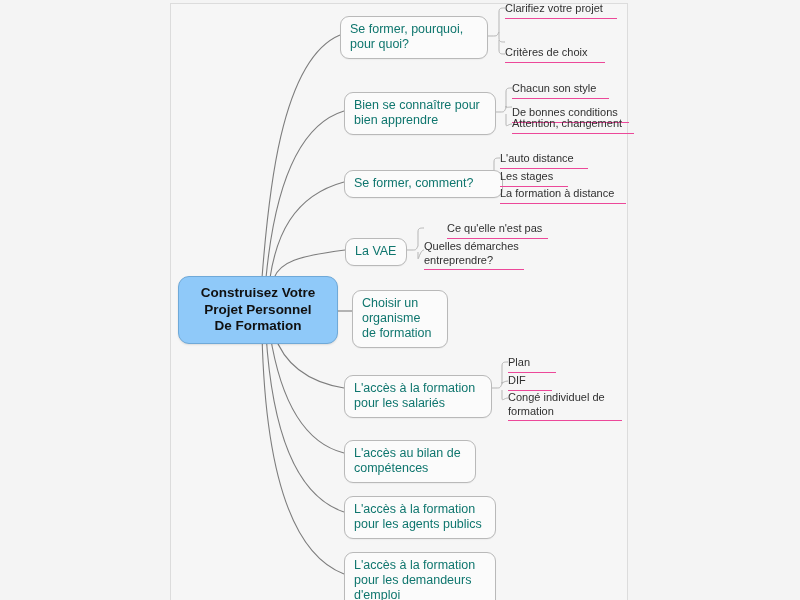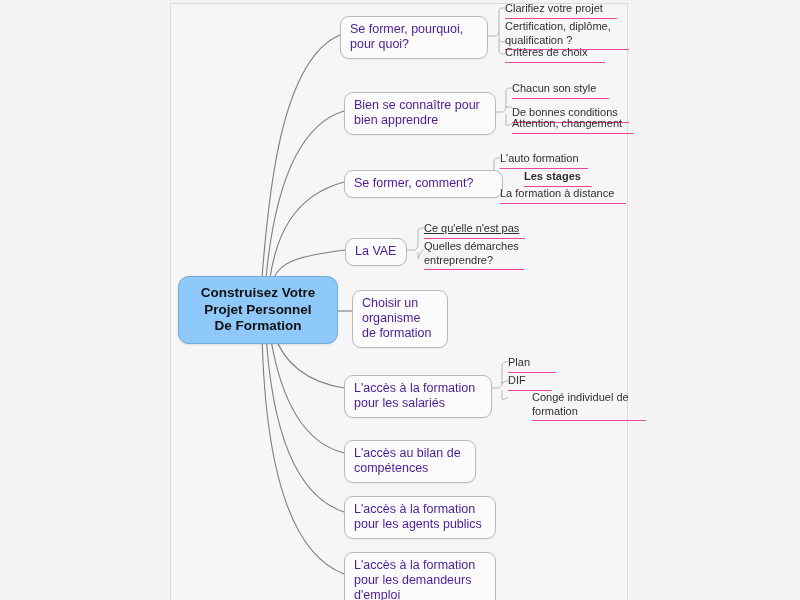--- a/index.html
+++ b/index.html
@@ -41,21 +41,21 @@
     pointer-events: none;
   }
 
   
   .node {
     position: absolute;
     box-sizing: border-box;
     background: #fbfbfb;
     border: 1px solid #b9b9b9;
     border-radius: 9px;
-    color: #4c1d95;
+    color: #0f766e;
     font-size: 12.5px;
     line-height: 15px;
     padding: 5px 9px 6px 9px;
     white-space: pre-line;
     box-shadow: 0 1px 1px rgba(0,0,0,0.04);
   }
 
   .root-node {
     position: absolute;
     box-sizing: border-box;
@@ -161,34 +161,32 @@
 compétences</div>
 
   <div class="node" style="left:344px; top:496px; width:152px;">L'accès à la formation
 pour les agents publics</div>
 
   <div class="node" style="left:344px; top:552px; width:152px;">L'accès à la formation
 pour les demandeurs
 d'emploi</div>
 
   <div class="leaf" style="left:505px; top:2px; width:112px;">Clarifiez votre projet</div>
-  <div class="leaf" style="left:505px; top:20px; width:124px;">Certification, diplôme,
-qualification ?</div>
   <div class="leaf" style="left:505px; top:46px; width:100px;">Critères de choix</div>
 
   <div class="leaf" style="left:512px; top:82px; width:97px;">Chacun son style</div>
   <div class="leaf" style="left:512px; top:100px; width:117px;margin-top:6px;">De bonnes conditions</div>
   <div class="leaf" style="left:512px; top:117px; width:122px;">Attention, changement</div>
 
-  <div class="leaf" style="left:500px; top:152px; width:88px;">L'auto formation</div>
-  <div class="leaf" style="left:524px; top:170px; width:68px;font-weight:bold;">Les stages</div>
+  <div class="leaf" style="left:500px; top:152px; width:88px;">L'auto distance</div>
+  <div class="leaf" style="left:500px; top:170px; width:68px;">Les stages</div>
   <div class="leaf" style="left:500px; top:187px; width:126px;">La formation à distance</div>
 
-  <div class="leaf" style="left:424px; top:222px; width:101px;text-decoration:underline;">Ce  qu'elle n'est pas</div>
+  <div class="leaf" style="left:447px; top:222px; width:101px;">Ce  qu'elle n'est pas</div>
   <div class="leaf" style="left:424px; top:240px; width:100px;">Quelles démarches
 entreprendre?</div>
 
   <div class="leaf" style="left:508px; top:356px; width:48px;">Plan</div>
   <div class="leaf" style="left:508px; top:374px; width:44px;">DIF</div>
-  <div class="leaf" style="left:508px; top:391px; width:114px;margin-left:24px;">Congé individuel de
+  <div class="leaf" style="left:508px; top:391px; width:114px;">Congé individuel de
 formation</div>
 
 </div>
 
 </body></html>

